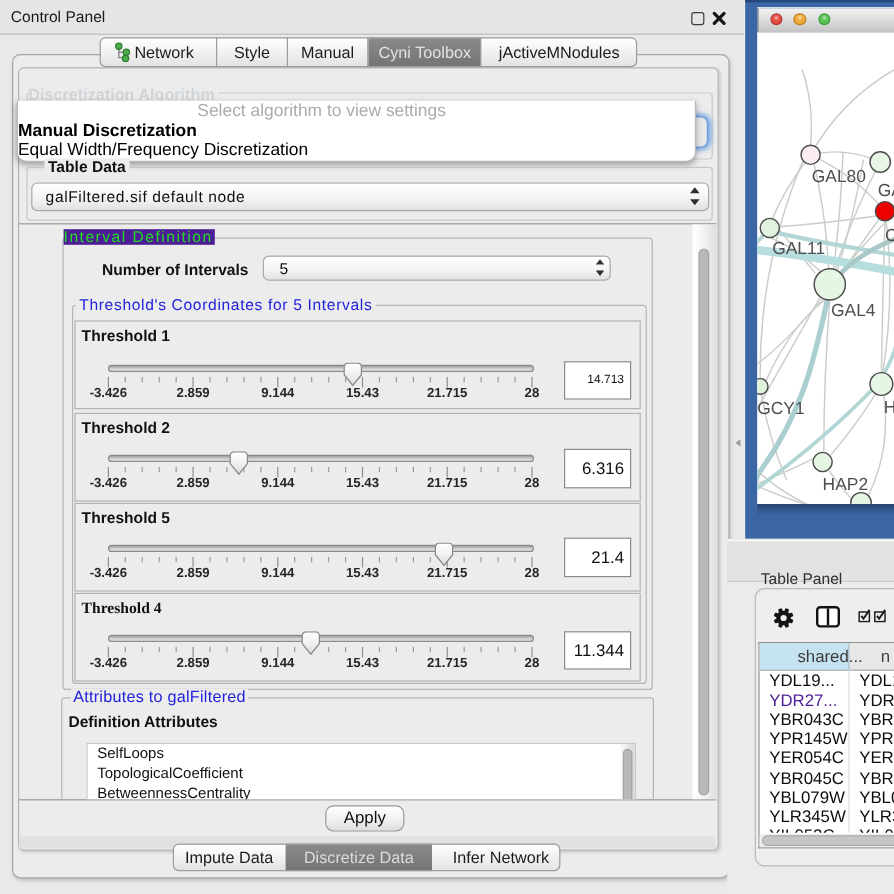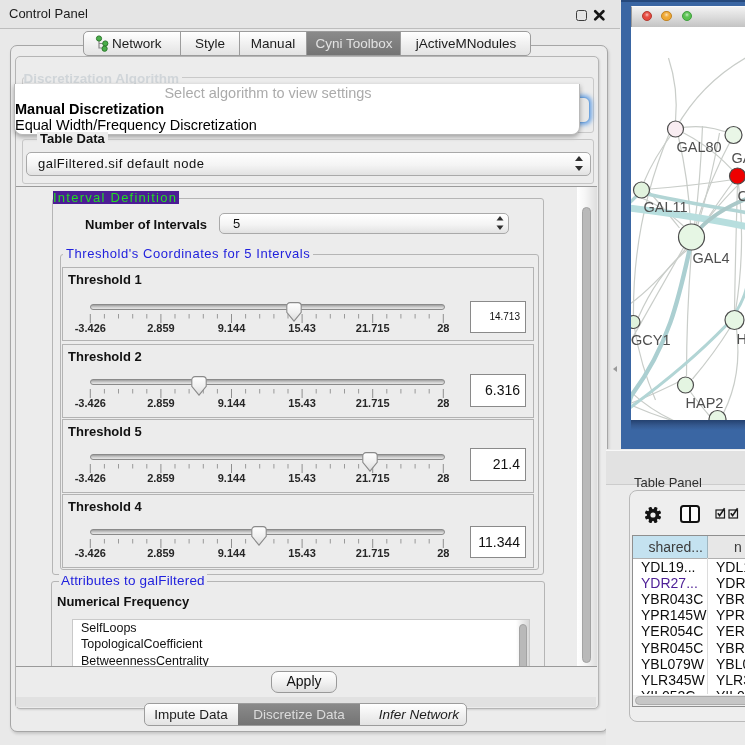--- a/index.html
+++ b/index.html
@@ -223,21 +223,21 @@
         <stop offset="0" stop-color="#ffffff"></stop>
         <stop offset="0.55" stop-color="#efefef"></stop>
         <stop offset="1" stop-color="#dcdcdc"></stop>
       </linearGradient>
     </defs>
   </svg>
 <div class="abs" style="left:470px;top:448px;width:55.5px;height:32.5px;background:#fff;border:1px solid #8a8a8a;box-sizing:border-box;"></div>
 <div class="abs" style="left:470px;top:448px;width:50px;height:32.5px;line-height:32.5px;text-align:right;font-size:14px;color:#111;">21.4</div>
 
 <div class="abs" style="left:62px;top:494px;width:470px;height:72px;border:1px solid #b3b3b3;"></div>
-<div class="abs b13" style="left:68px;top:499px;height:16px;line-height:16px;">Threshold 4</div>
+<div class="abs b13" style="left:68px;top:499px;height:16px;line-height:16px;font-family:Liberation Serif, serif;">Threshold 4</div>
 <div class="abs" style="left:90px;top:528.5px;width:355px;height:6px;background:linear-gradient(#9e9e9e,#cfcfcf 55%,#e6e6e6);border:1px solid #8a8a8a;border-radius:3px;box-sizing:border-box;"></div>
 <svg class="abs" style="left:88px;top:538.5px;" width="362" height="10" viewBox="0 0 362 10">
     <path d="M2.3 0 V9" stroke="#8f8f8f" stroke-width="1"></path>
     <path d="M16.4 0 V4.5" stroke="#999" stroke-width="1"></path>
     <path d="M30.5 0 V4.5" stroke="#999" stroke-width="1"></path>
     <path d="M44.7 0 V4.5" stroke="#999" stroke-width="1"></path>
     <path d="M58.8 0 V4.5" stroke="#999" stroke-width="1"></path>
     <path d="M72.9 0 V9" stroke="#8f8f8f" stroke-width="1"></path>
     <path d="M87.0 0 V4.5" stroke="#999" stroke-width="1"></path>
     <path d="M101.1 0 V4.5" stroke="#999" stroke-width="1"></path>
@@ -275,37 +275,37 @@
         <stop offset="1" stop-color="#dcdcdc"></stop>
       </linearGradient>
     </defs>
   </svg>
 <div class="abs" style="left:470px;top:525.5px;width:55.5px;height:32.5px;background:#fff;border:1px solid #8a8a8a;box-sizing:border-box;"></div>
 <div class="abs" style="left:470px;top:525.5px;width:50px;height:32.5px;line-height:32.5px;text-align:right;font-size:14px;color:#111;">11.344</div>
 
 <div class="abs" style="left:0;top:570px;width:600px;height:96px;overflow:hidden;">
   <div class="abs" style="left:51px;top:11px;width:492px;height:120px;border:1px solid #b5b5b5;border-radius:3px;"></div>
   <div class="abs" style="left:59px;top:4px;height:13px;line-height:13px;background:#ececec;padding:0 2px;font-size:13.5px;letter-spacing:0.2px;color:#2222dd;">Attributes to galFiltered</div>
-  <div class="abs" style="left:57px;top:24px;height:16px;line-height:16px;font-size:13px;font-weight:bold;color:#111;">Numerical Frequency</div>
+  <div class="abs" style="left:57px;top:24px;height:16px;line-height:16px;font-size:13px;font-weight:bold;color:#111;">Definition Attributes</div>
   <div class="abs" style="left:72px;top:49px;width:458px;height:57px;background:#fff;border:1px solid #c9c9c9;box-sizing:border-box;"></div>
   <div class="abs t13" style="left:81px;top:50px;height:16px;line-height:16px;font-size:12.5px;">SelfLoops</div>
   <div class="abs t13" style="left:81px;top:66.3px;height:16px;line-height:16px;font-size:12.5px;">TopologicalCoefficient</div>
   <div class="abs t13" style="left:81px;top:82.6px;height:16px;line-height:16px;font-size:12.5px;">BetweennessCentrality</div>
   <div class="abs" style="left:516px;top:50px;width:13px;height:55px;background:linear-gradient(to right,#ffffff,#eee 40%,#d8d8d8);"></div>
   <div class="abs" style="left:518.5px;top:54px;width:8px;height:60px;background:#b9b9b9;border:1px solid #a3a3a3;border-radius:5px;box-sizing:border-box;"></div>
 </div>
 
 <div class="abs" style="left:271px;top:671px;width:66px;height:22px;background:linear-gradient(#ffffff,#f2f2f2 50%,#dfdfdf);border:1px solid #999;border-radius:7px;box-sizing:border-box;"></div>
 <div class="abs" style="left:271px;top:671px;width:66px;height:22px;line-height:21px;text-align:center;font-size:14px;color:#111;">Apply</div>
 
 <div class="abs" style="left:144px;top:702.5px;width:323px;height:23px;background:linear-gradient(#ffffff,#f2f2f2 45%,#e3e3e3);border:1px solid #9c9c9c;border-radius:5px;box-sizing:border-box;"></div>
 <div class="abs" style="left:238px;top:702.5px;width:122px;height:23px;background:linear-gradient(#8a8a8a,#747474);box-sizing:border-box;border-top:1px solid #9c9c9c;border-bottom:1px solid #9c9c9c;"></div>
 <div class="abs" style="font-size:13.5px;left:144px;top:702.5px;width:94px;height:23px;line-height:23px;text-align:center;color:#1c1c1c;">Impute Data</div>
 <div class="abs" style="font-size:13.5px;left:238px;top:702.5px;width:122px;height:23px;line-height:23px;text-align:center;color:#dcdcdc;">Discretize Data</div>
-<div class="abs" style="font-size:13.5px;left:352px;top:702.5px;width:107px;height:23px;line-height:23px;text-align:right;color:#1c1c1c;font-style:italic;">Infer Network</div>
+<div class="abs" style="font-size:13.5px;left:364px;top:702.5px;width:107px;height:23px;line-height:23px;text-align:center;color:#1c1c1c;">Infer Network</div>
 
 <div class="abs" style="left:621px;top:0;width:124px;height:449px;background:#3a66a3;border-top:2px solid #26497c;box-sizing:border-box;"></div>
 <div class="abs" style="left:630.5px;top:5.5px;width:114.5px;height:21.5px;background:linear-gradient(#f2f2f2,#dcdcdc 50%,#c3c3c3);border-top:1px solid #fafafa;border-left:1px solid #999;box-sizing:border-box;box-shadow:0 1px 0 #8e8e8e;"></div>
 <div class="abs" style="left:641.5999999999999px;top:11.1px;width:10.4px;height:10.4px;border-radius:50%;background:radial-gradient(circle at 50% 35%, #ffffffb0 0%, #ffffff30 25%, transparent 45%), #e6483e;border:1px solid #b13a31;box-sizing:border-box;"></div>
 <div class="abs" style="left:661.4px;top:11.1px;width:10.4px;height:10.4px;border-radius:50%;background:radial-gradient(circle at 50% 35%, #ffffffb0 0%, #ffffff30 25%, transparent 45%), #efa832;border:1px solid #c08427;box-sizing:border-box;"></div>
 <div class="abs" style="left:681.5999999999999px;top:11.1px;width:10.4px;height:10.4px;border-radius:50%;background:radial-gradient(circle at 50% 35%, #ffffffb0 0%, #ffffff30 25%, transparent 45%), #58c14f;border:1px solid #3f9e3f;box-sizing:border-box;"></div>
 <div class="abs" style="left:630.5px;top:27px;width:114.5px;height:393px;background:#ffffff;overflow:hidden;"></div>
 <svg class="abs" style="left:630.5px;top:27px;" width="115" height="393" viewBox="630.5 27 115 393">
     <path d="M675,129 Q704,122 733,135" fill="none" stroke="#c9cdc9" stroke-width="1.2"></path>
     <path d="M675,129 Q712,146 737,176" fill="none" stroke="#c9cdc9" stroke-width="1.2"></path>
@@ -389,21 +389,21 @@
     <rect x="1" y="3" width="8.5" height="8" fill="none" stroke="#1a1a1a" stroke-width="1.2"></rect>
     <path d="M2.8 6.2 L4.6 8.6 L9.6 1.2" fill="none" stroke="#1a1a1a" stroke-width="1.6"></path>
   </svg>
 <svg class="abs" style="left:728px;top:506.5px;" width="12" height="12" viewBox="0 0 12 12">
     <rect x="1" y="3" width="8.5" height="8" fill="none" stroke="#1a1a1a" stroke-width="1.2"></rect>
     <path d="M2.8 6.2 L4.6 8.6 L9.6 1.2" fill="none" stroke="#1a1a1a" stroke-width="1.6"></path>
   </svg>
 <div class="abs" style="left:632px;top:535px;width:113px;height:172px;background:#ffffff;border:1px solid #8f8f8f;border-right:none;box-sizing:border-box;"></div>
 <div class="abs" style="left:633px;top:536px;width:74.5px;height:23px;background:#c4e2f0;border-right:1px solid #9fb6c0;border-bottom:1px solid #b0b0b0;box-sizing:border-box;"></div>
 <div class="abs" style="left:707.5px;top:536px;width:37.5px;height:23px;background:#e7e7e7;border-bottom:1px solid #b0b0b0;box-sizing:border-box;"></div>
-<div class="abs" style="left:633px;top:536px;width:70px;height:23px;line-height:22px;text-align:right;font-size:14px;color:#3c3c3c;">shared...</div>
+<div class="abs" style="left:633px;top:536px;width:70px;height:23px;line-height:22px;text-align:right;font-size:14px;color:#3c3c3c;padding-left:16px;">shared...</div>
 <div class="abs" style="left:734px;top:536px;height:23px;line-height:22px;font-size:14px;color:#3c3c3c;">n</div>
 <div class="abs" style="left:706.5px;top:558px;width:1px;height:136px;background:#dcdcdc;"></div>
 <div class="abs" style="left:632px;top:558px;width:113px;height:136px;overflow:hidden;">
 <div class="abs" style="left:9px;top:1.0px;height:16px;line-height:16px;font-size:14px;color:#0d0d0d;">YDL19...</div>
 <div class="abs" style="left:84px;top:1.0px;height:16px;line-height:16px;font-size:14px;color:#0d0d0d;">YDL1</div>
 <div class="abs" style="left:9px;top:17.1px;height:16px;line-height:16px;font-size:14px;color:#4c1d95;">YDR27...</div>
 <div class="abs" style="left:84px;top:17.1px;height:16px;line-height:16px;font-size:14px;color:#0d0d0d;">YDR2</div>
 <div class="abs" style="left:9px;top:33.2px;height:16px;line-height:16px;font-size:14px;color:#0d0d0d;">YBR043C</div>
 <div class="abs" style="left:84px;top:33.2px;height:16px;line-height:16px;font-size:14px;color:#0d0d0d;">YBR0</div>
 <div class="abs" style="left:9px;top:49.300000000000004px;height:16px;line-height:16px;font-size:14px;color:#0d0d0d;">YPR145W</div>

